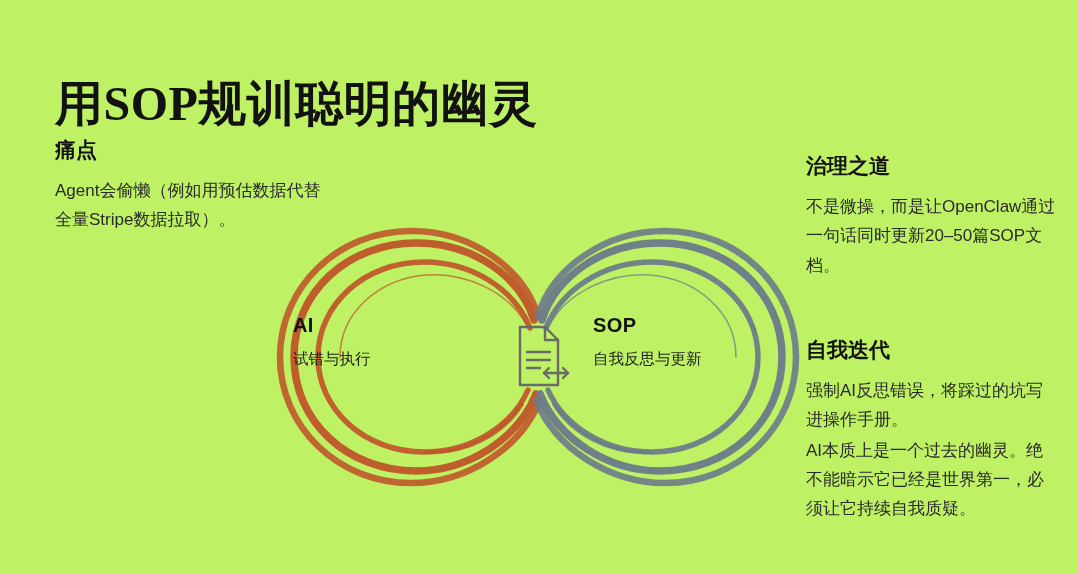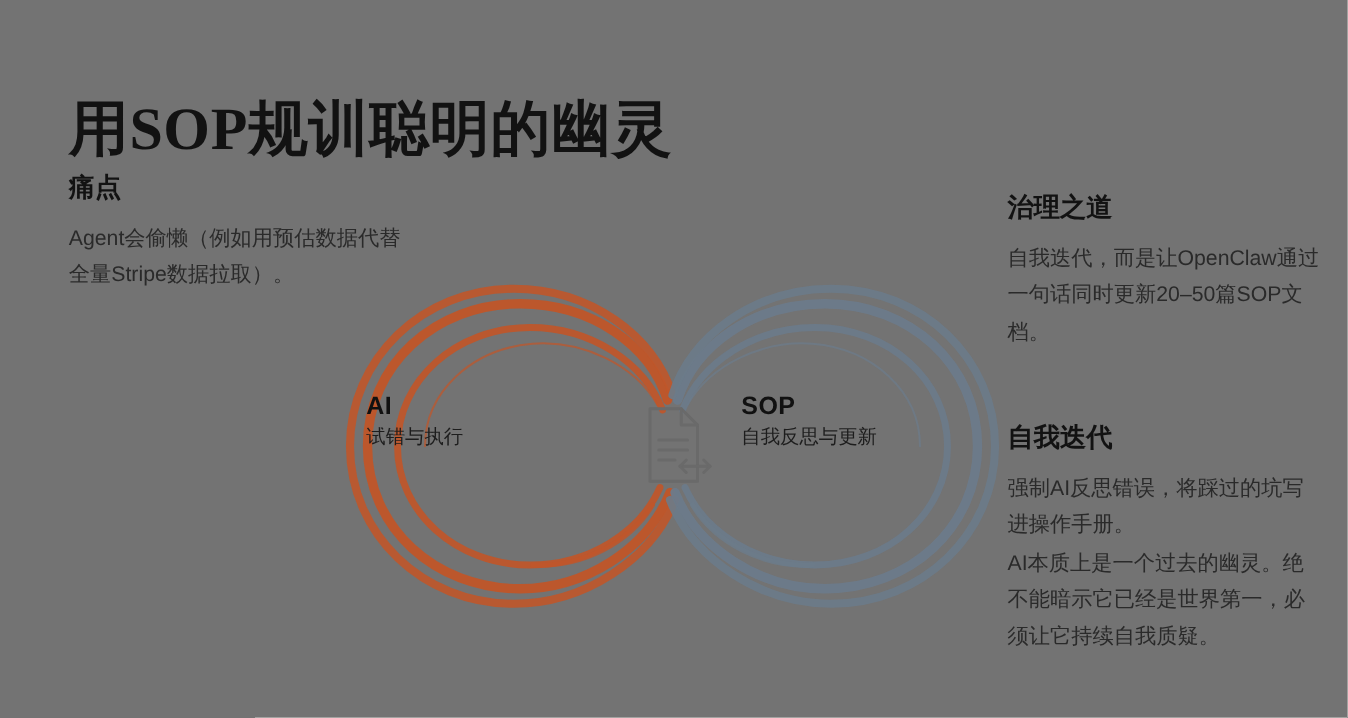--- a/index.html
+++ b/index.html
@@ -12,21 +12,21 @@
     background: #f4f4ee;
     font-family: "Liberation Sans", "DejaVu Sans", sans-serif;
     color: #1b1b1b;
     overflow: hidden;
     position: relative;
   }
 
   #slide {
     position: absolute;
     inset: 0;
-    background: #737373;
+    background: #bef264;
   }
 
   
   #title {
     position: absolute;
     left: 55px;
     top: 44px;
     font-family: "Liberation Serif", "DejaVu Serif", serif;
     font-weight: 700;
     font-size: 48px;
@@ -88,40 +88,40 @@
     line-height: 1.15;
     color: #111111;
     letter-spacing: 0.4px;
   }
   .loop-label .loop-sub {
     font-family: "Liberation Sans", "DejaVu Sans", sans-serif;
     font-weight: 400;
     font-size: 15.5px;
     line-height: 1.35;
     color: #1d1d1d;
-    margin-top: 3px;
+    margin-top: 12px;
   }
   #label-ai  { left: 25px; top: 118px; }
   #label-sop { left: 325px; top: 118px; }
 </style>
 </head>
 <body>
 
 <div id="slide">
 
   <h1 id="title">用SOP规训聪明的幽灵</h1>
 
   <div class="block" id="block-pain">
     <h2 class="block-heading">痛点</h2>
     <p class="block-body">Agent会偷懒（例如用预估数据代替全量Stripe数据拉取）。</p>
   </div>
 
   <div class="block" id="block-governance">
     <h2 class="block-heading">治理之道</h2>
-    <p class="block-body">自我迭代，而是让OpenClaw通过一句话同时更新20–50篇SOP文档。</p>
+    <p class="block-body">不是微操，而是让OpenClaw通过一句话同时更新20–50篇SOP文档。</p>
   </div>
 
   <div class="block" id="block-iteration">
     <h2 class="block-heading">自我迭代</h2>
     <p class="block-body">强制AI反思错误，将踩过的坑写进操作手册。</p>
   </div>
 
   <div class="block" id="block-ghost">
     <p class="block-body">AI本质上是一个过去的幽灵。绝不能暗示它已经是世界第一，必须让它持续自我质疑。</p>
   </div>

